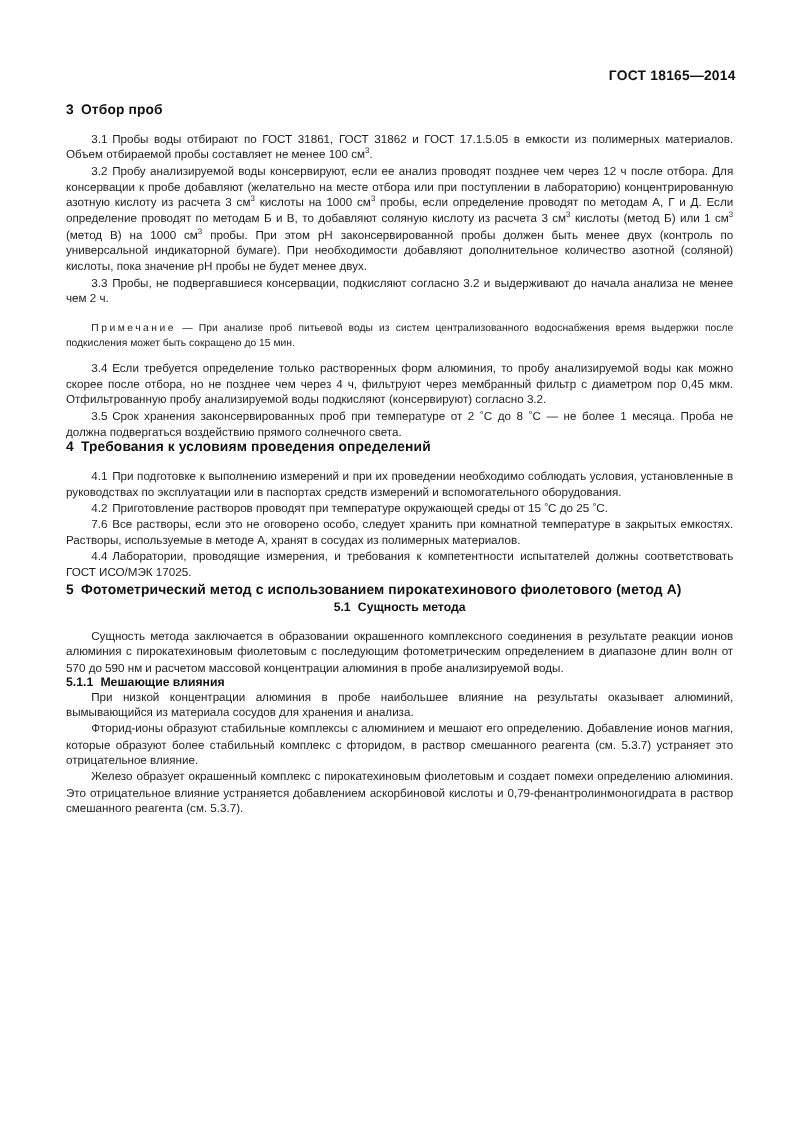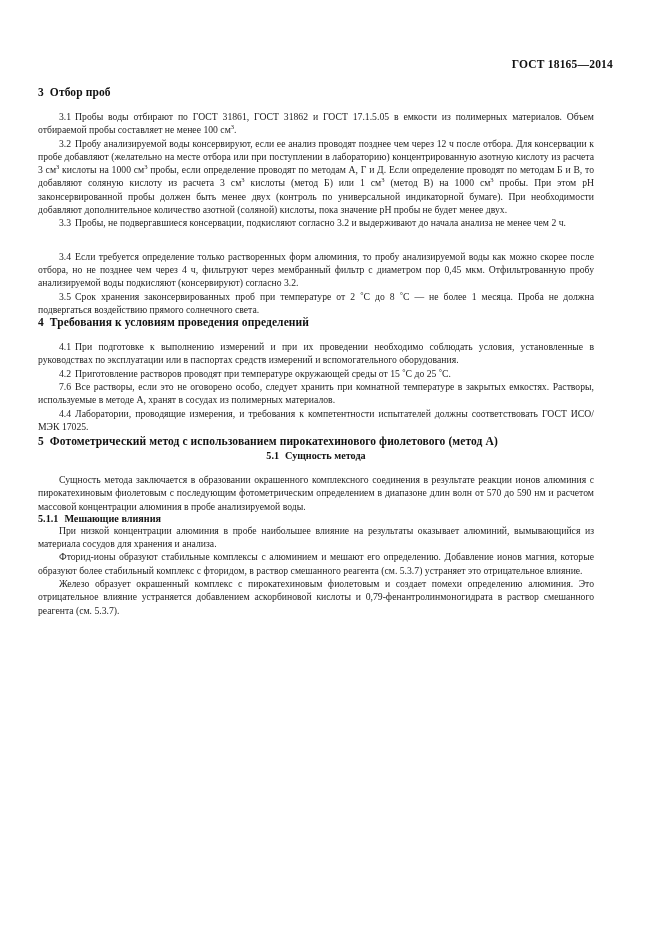--- a/index.html
+++ b/index.html
@@ -5,36 +5,36 @@
   html, body {
     margin: 0;
     padding: 0;
     background: #ffffff;
   }
   .page {
     position: relative;
     width: 661px;
     height: 782px;
     background: #ffffff;
-    font-family: Liberation Serif, serif;
+    font-family: Liberation Sans, sans-serif;
     color: #1a1a1a;
     overflow: hidden;
   }
   .header {
     position: absolute;
     top: 58px;
     right: 48px;
     font-size: 11.5px;
     font-weight: bold;
     letter-spacing: 0.2px;
     color: #111;
   }
   .content {
     position: absolute;
-    left: 38px;
+    left: 55px;
     top: 86px;
     width: 556px;
   }
   h2.sec {
     font-size: 11.5px;
     font-weight: bold;
     margin: 0;
     color: #111;
     letter-spacing: 0.1px;
   }
@@ -54,21 +54,21 @@
     font-size: 9.7px;
     line-height: 13.3px;
     margin: 0;
     text-align: justify;
     text-justify: inter-word;
     color: #1d1d1d;
     hyphens: manual;
   }
   p.first { margin-top: 12px; }
   p.tight { margin-top: 0px; }
-  p.gap { margin-top: 20px; }
+  p.gap { margin-top: 9px; }
   .indent { display: inline-block; width: 21px; }
   .numlbl { margin-right: 4px; }
   p.note {
     font-size: 8.6px;
     line-height: 12.2px;
     margin: 0;
     margin-top: 11px;
     text-align: justify;
     color: #1d1d1d;
   }
@@ -107,20 +107,23 @@
     </p>
 
     <p class="body tight">
       <span class="indent"></span><span class="numlbl">3.2</span><span>Пробу анализируемой воды консервируют, если ее анализ проводят позднее чем через 12 ч после отбора. Для консервации к пробе добавляют (желательно на месте отбора или при поступлении в лабораторию) концентрированную азотную кислоту из расчета 3 см</span><sup>3</sup><span> кислоты на 1000 см</span><sup>3</sup><span> пробы, если определение проводят по методам А, Г и Д. Если определение проводят по методам Б и В, то добавляют соляную кислоту из расчета 3 см</span><sup>3</sup><span> кислоты (метод Б) или 1 см</span><sup>3</sup><span> (метод В) на 1000 см</span><sup>3</sup><span> пробы. При этом рН законсервированной пробы должен быть менее двух (контроль по универсальной индикаторной бумаге). При необходимости добавляют дополнительное количество азотной (соляной) кислоты, пока значение рН пробы не будет менее двух.</span>
     </p>
 
     <p class="body tight">
       <span class="indent"></span><span class="numlbl">3.3</span><span>Пробы, не подвергавшиеся консервации, подкисляют согласно 3.2 и выдерживают до начала анализа не менее чем 2 ч.</span>
     </p>
 
+    <p class="note">
+      <span class="indent"></span><span class="note-lbl">Примечание</span> <span>— При анализе проб питьевой воды из систем централизованного водоснабжения время выдержки после подкисления может быть сокращено до 15 мин.</span>
+    </p>
 
     <p class="body gap">
       <span class="indent"></span><span class="numlbl">3.4</span><span>Если требуется определение только растворенных форм алюминия, то пробу анализируемой воды как можно скорее после отбора, но не позднее чем через 4 ч, фильтруют через мембранный фильтр с диаметром пор 0,45 мкм. Отфильтрованную пробу анализируемой воды подкисляют (консервируют) согласно 3.2.</span>
     </p>
 
     <p class="body tight">
       <span class="indent"></span><span class="numlbl">3.5</span><span>Срок хранения законсервированных проб при температуре от 2 </span><span class="deg">°</span><span>С до 8 </span><span class="deg">°</span><span>С — не более 1 месяца. Проба не должна подвергаться воздействию прямого солнечного света.</span>
     </p>
 
 

